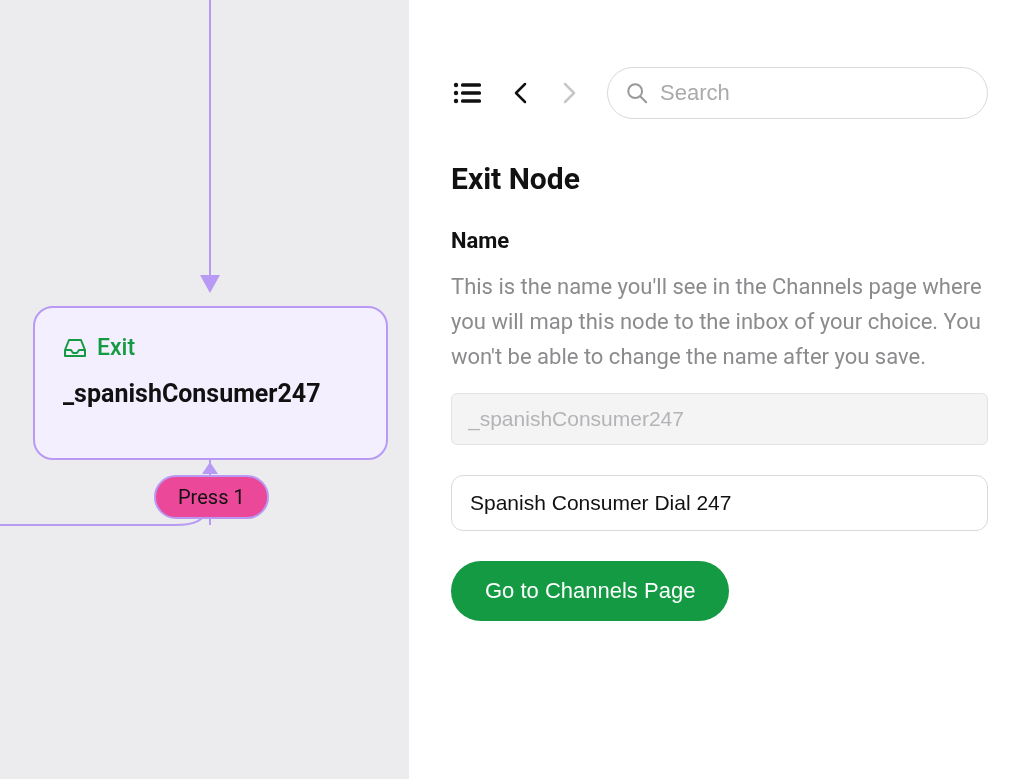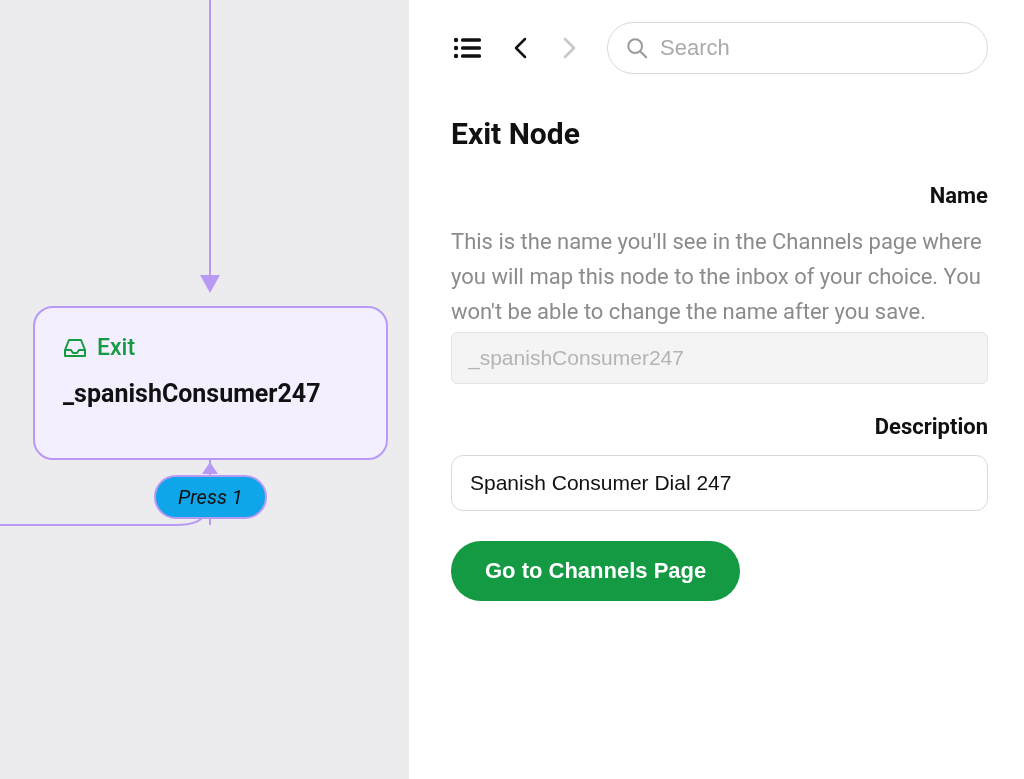--- a/index.html
+++ b/index.html
@@ -88,44 +88,44 @@
       width: 0;
       height: 0;
       border-left: 8px solid transparent;
       border-right: 8px solid transparent;
       border-bottom: 12px solid #b89af5;
     }
     .press-badge {
       position: absolute;
       left: 154px;
       top: 475px;
-      background: #0ea5e9;
+      background: #ec4899;
       border: 2px solid #b89af5;
       border-radius: 24px;
       padding: 8px 22px;
       font-size: 20px;
       color: #111;
       z-index: 2;
-      font-style: italic;
     }
     .bottom-curve-svg {
       position: absolute;
       left: -5px;
       top: 510px;
     }
     .side-panel {
       flex: 1;
       background: #fff;
       padding: 22px 36px 30px 42px;
     }
     .panel-top-row {
       display: flex;
       align-items: center;
       gap: 28px;
       margin-bottom: 42px;
+      margin-top: 45px;
     }
     .icon-btn {
       background: none;
       border: none;
       cursor: pointer;
       display: flex;
       align-items: center;
       justify-content: center;
       color: #111;
       padding: 2px;
@@ -179,27 +179,26 @@
       font-size: 22px;
       line-height: 1.55;
       color: #111;
       margin-bottom: 44px;
     }
     .field-label {
       font-size: 22px;
       font-weight: 700;
       color: #111;
       margin-bottom: 16px;
-      text-align: right;
     }
     .field-help {
       font-size: 22px;
       line-height: 1.6;
       color: #8b8b8e;
-      margin-bottom: 2px;
+      margin-bottom: 18px;
     }
     .input-disabled {
       width: 100%;
       background: #f4f4f5;
       border: 1px solid #e3e3e5;
       border-radius: 6px;
       padding: 13px 16px;
       font-size: 21px;
       color: #b4b4b7;
       margin-bottom: 30px;
@@ -215,21 +214,21 @@
       margin-bottom: 30px;
       outline: none;
     }
     .primary-btn {
       background: #139a43;
       color: #fff;
       border: none;
       border-radius: 30px;
       padding: 17px 34px;
       font-size: 22px;
-      font-weight: 700;
+      font-weight: 400;
       cursor: pointer;
     }
   </style>
 </head>
 <body>
 
 <div class="canvas">
   <div class="arrow-line"></div>
   <div class="arrow-head"></div>
 
@@ -283,17 +282,16 @@
       <input class="search-input" type="text" placeholder="Search" style="">
     </div>
   </div>
 
   <h1 class="panel-title">Exit Node</h1>
 
   <div class="field-label">Name</div>
   <p class="field-help">This is the name you'll see in the Channels page where you will map this node to the inbox of your choice. You won't be able to change the name after you save.</p>
   <input class="input-disabled" type="text" disabled="" value="_spanishConsumer247" style="">
 
-  <div class="field-label">Description</div>
   <input class="input-text" type="text" value="Spanish Consumer Dial 247" style="">
 
   <button class="primary-btn">Go to Channels Page</button>
 </div>
 
 </body></html>

